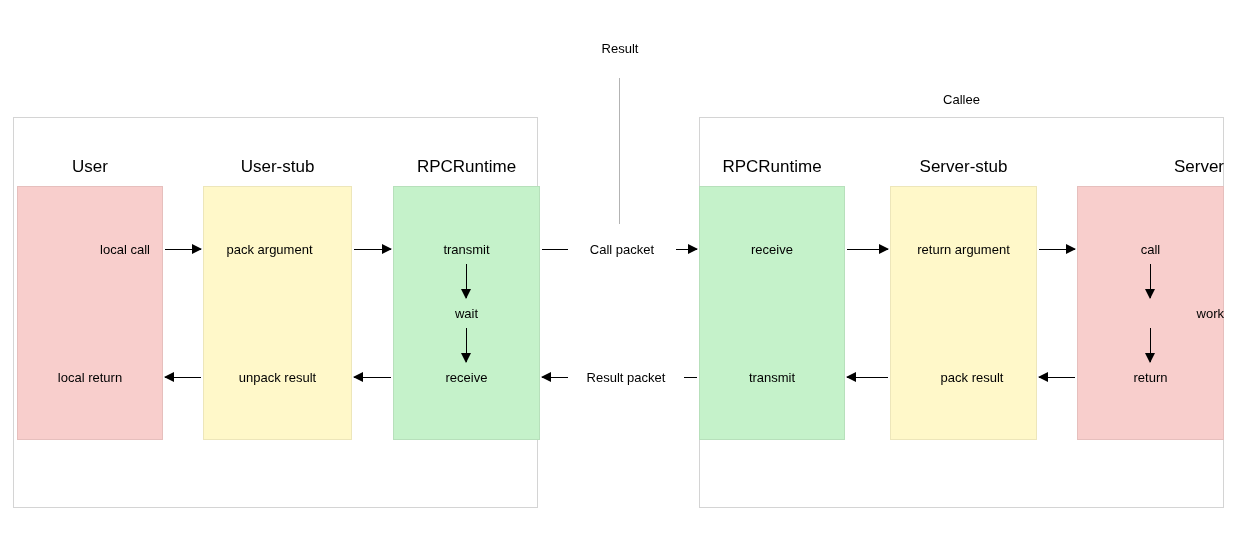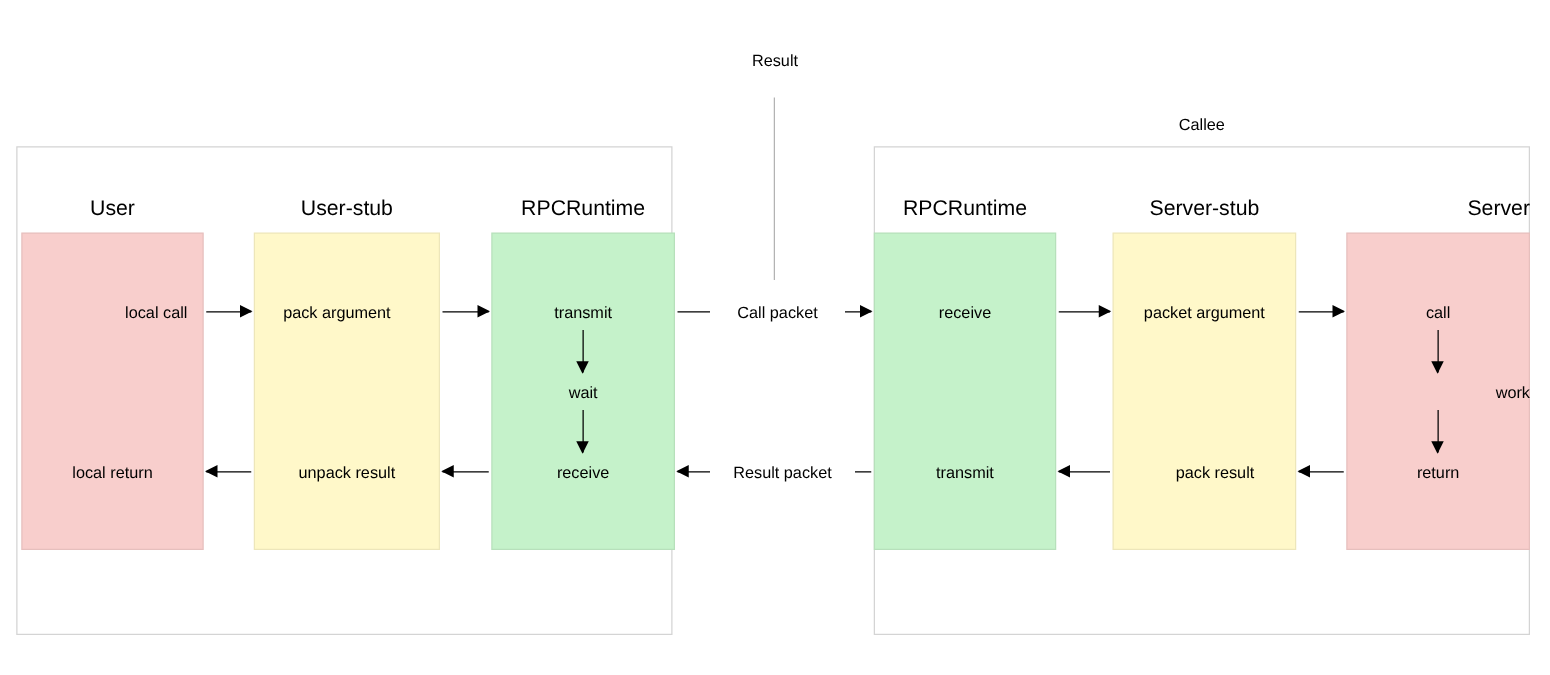--- a/index.html
+++ b/index.html
@@ -197,21 +197,21 @@
   <div class="step r1" style="left:203px; width:133px;">pack argument</div>
   <div class="step r3" style="left:203px; width:149px;">unpack result</div>
 
   <div class="step r1" style="left:393px; width:147px;">transmit</div>
   <div class="step r2" style="left:393px; width:147px;">wait</div>
   <div class="step r3" style="left:393px; width:147px;">receive</div>
 
   <div class="step r1" style="left:699px;  width:146px;">receive</div>
   <div class="step r3" style="left:699px;  width:146px;">transmit</div>
 
-  <div class="step r1" style="left:890px;  width:147px;">packet argument</div>
+  <div class="step r1" style="left:890px;  width:147px;">return argument</div>
   <div class="step r3" style="left:890px;  width:164px;">pack result</div>
 
   <div class="step r1" style="left:1077px; width:147px;">call</div>
   <div class="step r2" style="left:1077px; width:147px;text-align:right;">work</div>
   <div class="step r3" style="left:1077px; width:147px;">return</div>
 
   <div class="h-arrow right" style="left:165px; width:36px; top:244px;">
     <span class="shaft"></span>
       <span class="head"></span>
   </div>

